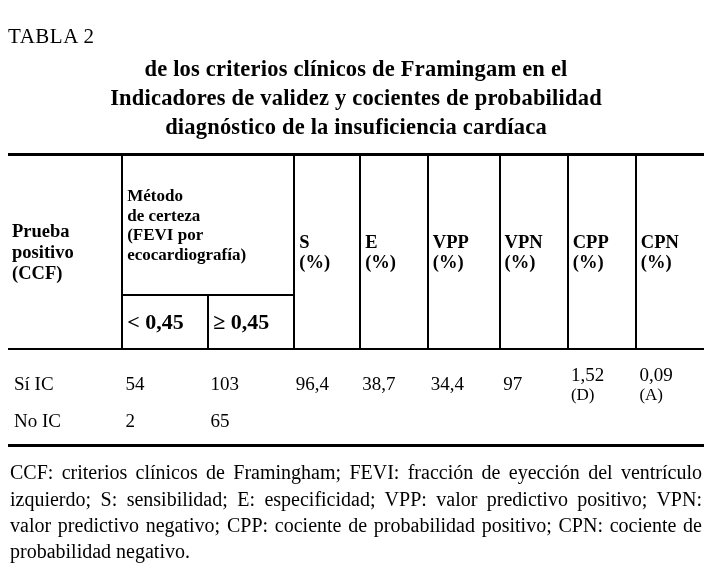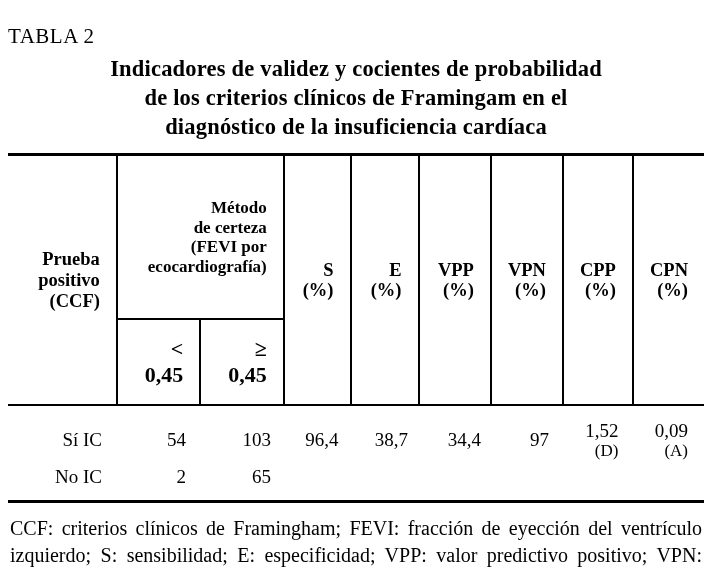--- a/index.html
+++ b/index.html
@@ -49,23 +49,23 @@
     width: 100%;
   }
   .rule.thin { height: 2px; }
 
   table.main {
     width: 100%;
     border-collapse: collapse;
     font-family: "Liberation Serif", serif;
   }
   table.main td, table.main th {
-    padding: 16px;
+    padding: 4px;
     vertical-align: middle;
-    text-align: right;
+    text-align: left;
   }
   .vline-r { border-right: 2px solid #000; }
 
   .hdr {
     font-weight: bold;
     font-size: 18.5px;
     line-height: 1.12;
   }
   .hdr-small {
     font-weight: bold;
@@ -107,22 +107,22 @@
   }
 </style>
 </head>
 <body>
 
 <div class="page">
 
   <div class="table-number">TABLA 2</div>
 
   <div class="title">
+    <span class="line">de los criterios clínicos de Framingam en el</span>
     <span class="line">Indicadores de validez y cocientes de probabilidad</span>
-    <span class="line">de los criterios clínicos de Framingam en el</span>
     <span class="line">diagnóstico de la insuficiencia cardíaca</span>
   </div>
 
   <div class="rule"></div>
 
   <table class="main">
     <colgroup>
       <col style="width:118px">
       <col style="width:88px">
       <col style="width:88px">

